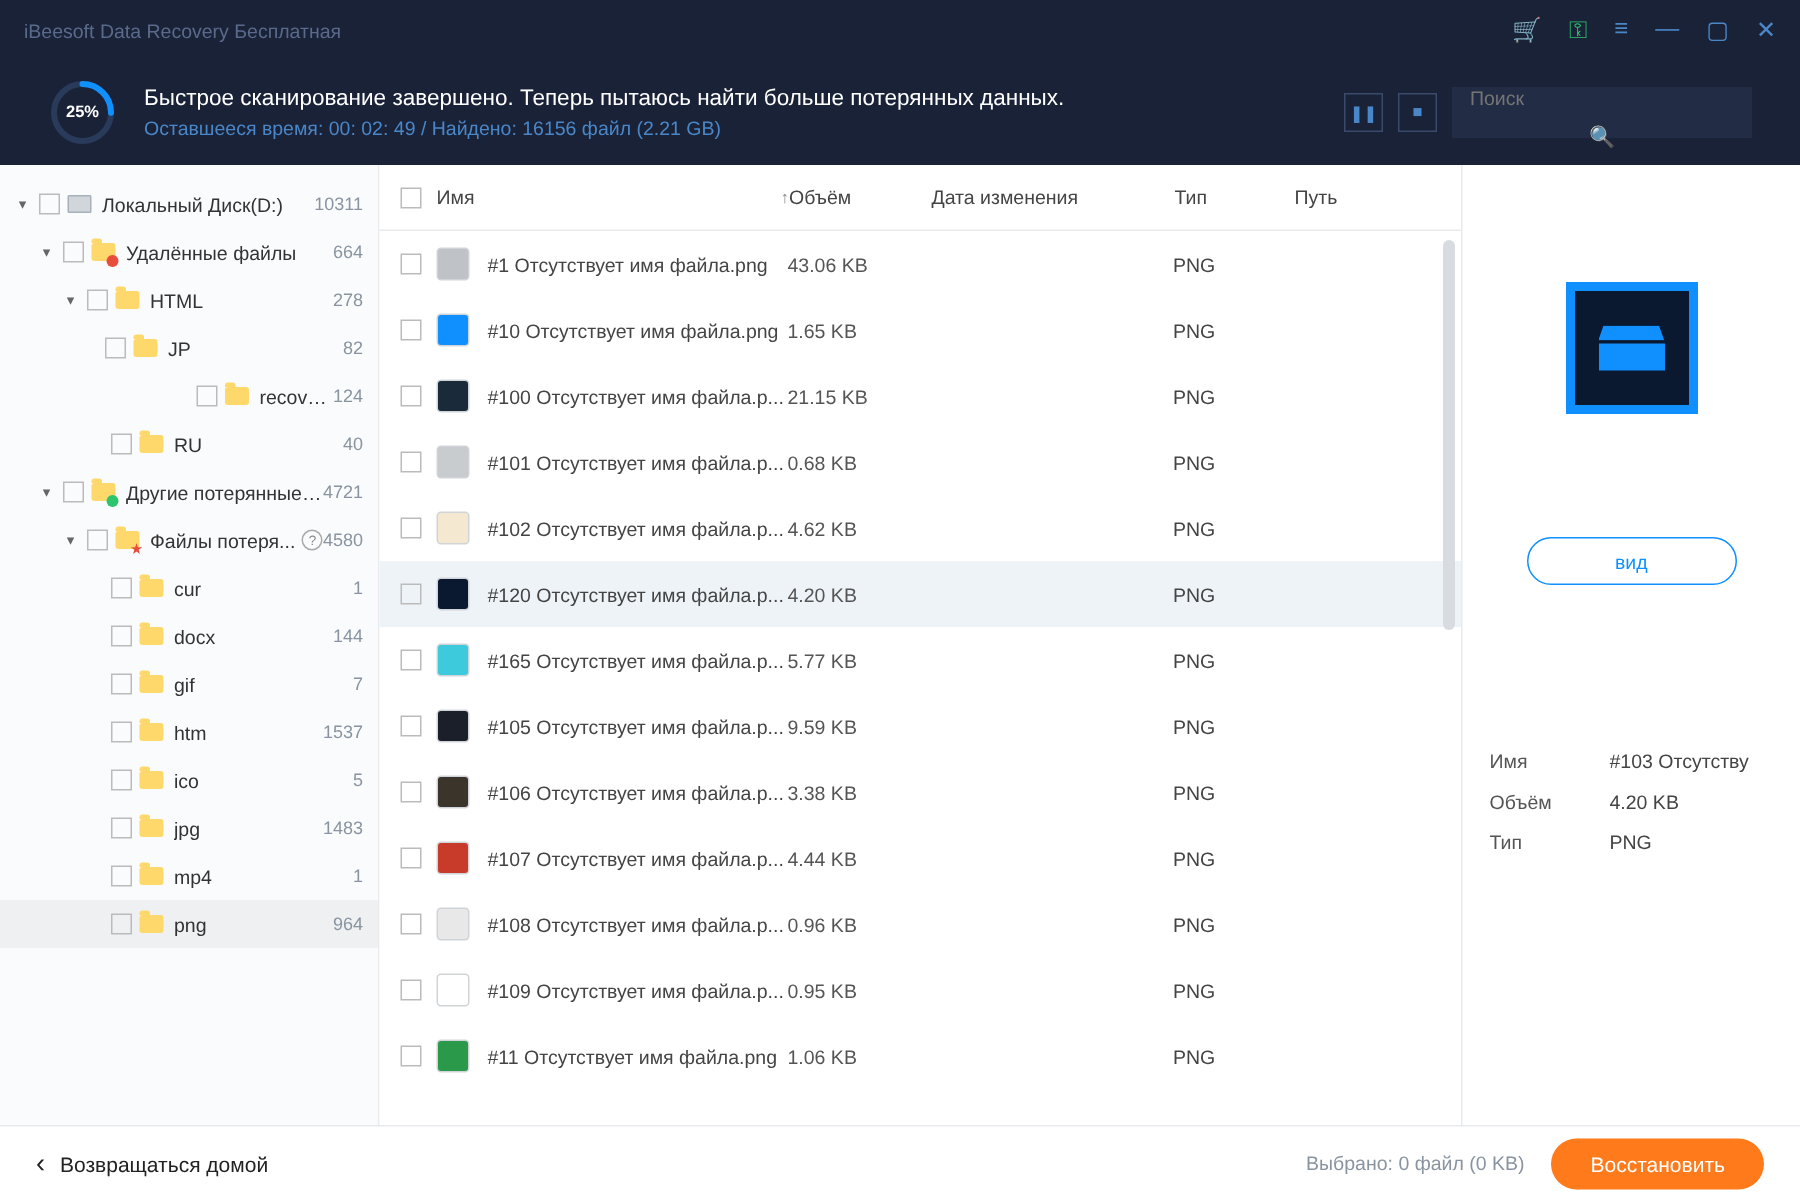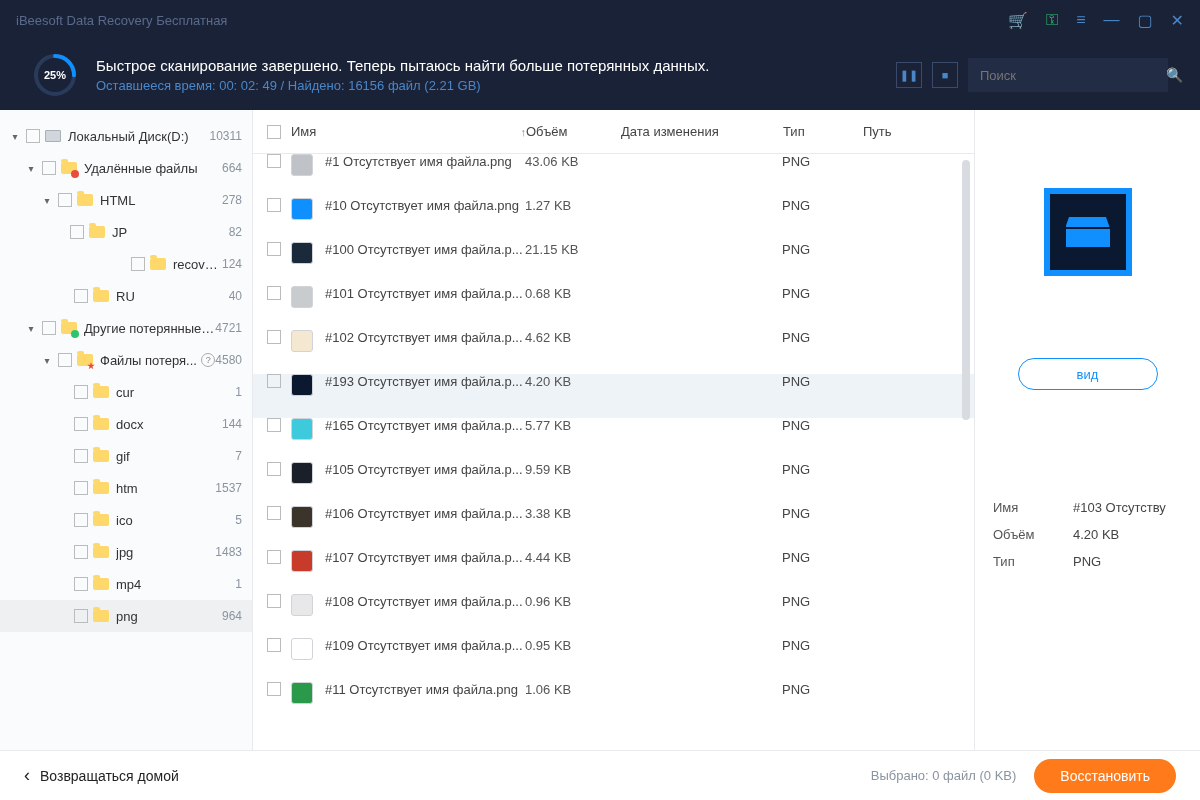--- a/index.html
+++ b/index.html
@@ -16,21 +16,21 @@
   
   .header { height: 70px; background: #1a2238; display: flex; align-items: center; padding: 0 32px; gap: 18px; }
   .progress-ring { width: 46px; height: 46px; position:relative; }
   .progress-ring svg { transform: rotate(-90deg); }
   .progress-ring .pct { position:absolute; inset:0; display:flex; align-items:center; justify-content:center; color:#fff; font-size:11px; font-weight:600;}
   .header-text { flex:1; }
   .header-text .line1 { color:#fff; font-size:15px; font-weight:500; margin-bottom:4px;}
   .header-text .line2 { color:#4a87c8; font-size:13px; }
   .header-ctrls { display:flex; gap:10px; align-items:center;}
   .hbtn { width:26px; height:26px; border:1px solid #3a4a6a; display:flex; align-items:center; justify-content:center; color:#4a87c8; font-size:11px; cursor:pointer; }
-  .searchbox { width: 200px; height: 34px; background:#222c44; border:none; display:flex; align-items:center; padding:0 12px; gap:10px; }
+  .searchbox { width: 200px; height: 34px; background:#222c44; border:none; display:flex; align-items:center; padding:0 12px; gap:10px;flex-direction:column; }
   .searchbox input { flex:1; background:transparent; border:none; color:#8a9ab8; font-size:13px; outline:none;}
   .searchbox .sicn { color:#5a6a8a; font-size:14px;}
 
   
   .main { display:flex; height: 640px; }
 
   
   .sidebar { width: 253px; background:#fafbfc; border-right:1px solid #e8eaed; overflow-y:auto; padding:10px 0; }
   .tree-row { display:flex; align-items:center; height:32px; padding-right:10px; font-size:13px; color:#333; cursor:pointer;}
   .tree-row .expander { width:14px; text-align:center; color:#666; font-size:10px;}
@@ -50,21 +50,21 @@
   .filepane { flex:1; background:#fff; position:relative; display:flex; flex-direction:column;}
   .thead { display:flex; align-items:center; height:44px; border-bottom:1px solid #e8eaed; padding-left:14px; font-size:13px; color:#444; font-weight:500;}
   .thead .col-cb { width:24px;}
   .thead .col-name { width:235px; display:flex; align-items:center; gap:6px;}
   .thead .col-size { width:95px;}
   .thead .col-date { width:162px;}
   .thead .col-type { width:80px;}
   .thead .col-path { flex:1;}
   .thead .sortarr { color:#888; font-size:11px;}
   .tbody { flex:1; overflow-y:auto;}
-  .frow { display:flex; height:44px; padding-left:14px; font-size:13px; color:#444; cursor:pointer;}
+  .frow { display:flex; align-items:center; height:44px; padding-left:14px; font-size:13px; color:#444; cursor:pointer;}
   .frow.selected { background:#eef3f8;}
   .frow .col-cb { width:24px;}
   .frow .thumb { width:22px; height:22px; margin-right:12px; border-radius:3px; display:inline-flex; align-items:center; justify-content:center; font-size:10px; color:#fff;}
   .frow .col-name { width:200px; white-space:nowrap; overflow:hidden; text-overflow:ellipsis;}
   .frow .col-size { width:95px; color:#555;}
   .frow .col-date { width:162px;}
   .frow .col-type { width:80px;}
   .frow .cb { width:14px; height:14px; border:1px solid #bbb;}
   .scrollbar { position:absolute; right:4px; top:46px; bottom:4px; width:8px;}
   .scrollthumb { width:8px; height:260px; background:#d8dce0; border-radius:4px; position:absolute; top:4px;}
@@ -307,21 +307,21 @@
           <div class="col-size">43.06 KB</div>
           <div class="col-date"></div>
           <div class="col-type">PNG</div>
         </div>
         <div class="frow">
           <div class="col-cb">
             <div class="cb"></div>
           </div>
           <div class="thumb" style="background:#1090ff;border:1px solid #d0d4d8;"></div>
           <div class="col-name">#10 Отсутствует имя файла.png</div>
-          <div class="col-size">1.27 KB</div>
+          <div class="col-size">1.65 KB</div>
           <div class="col-date"></div>
           <div class="col-type">PNG</div>
         </div>
         <div class="frow">
           <div class="col-cb">
             <div class="cb"></div>
           </div>
           <div class="thumb" style="background:#1a2a3a;border:1px solid #d0d4d8;"></div>
           <div class="col-name">#100 Отсутствует имя файла.р...</div>
           <div class="col-size">21.15 KB</div>
@@ -346,21 +346,21 @@
           <div class="col-name">#102 Отсутствует имя файла.р...</div>
           <div class="col-size">4.62 KB</div>
           <div class="col-date"></div>
           <div class="col-type">PNG</div>
         </div>
         <div class="frow selected">
           <div class="col-cb">
             <div class="cb"></div>
           </div>
           <div class="thumb" style="background:#0a1930;border:1px solid #d0d4d8;"></div>
-          <div class="col-name">#193 Отсутствует имя файла.р...</div>
+          <div class="col-name">#120 Отсутствует имя файла.р...</div>
           <div class="col-size">4.20 KB</div>
           <div class="col-date"></div>
           <div class="col-type">PNG</div>
         </div>
         <div class="frow">
           <div class="col-cb">
             <div class="cb"></div>
           </div>
           <div class="thumb" style="background:#3dcadd;border:1px solid #d0d4d8;"></div>
           <div class="col-name">#165 Отсутствует имя файла.р...</div>

